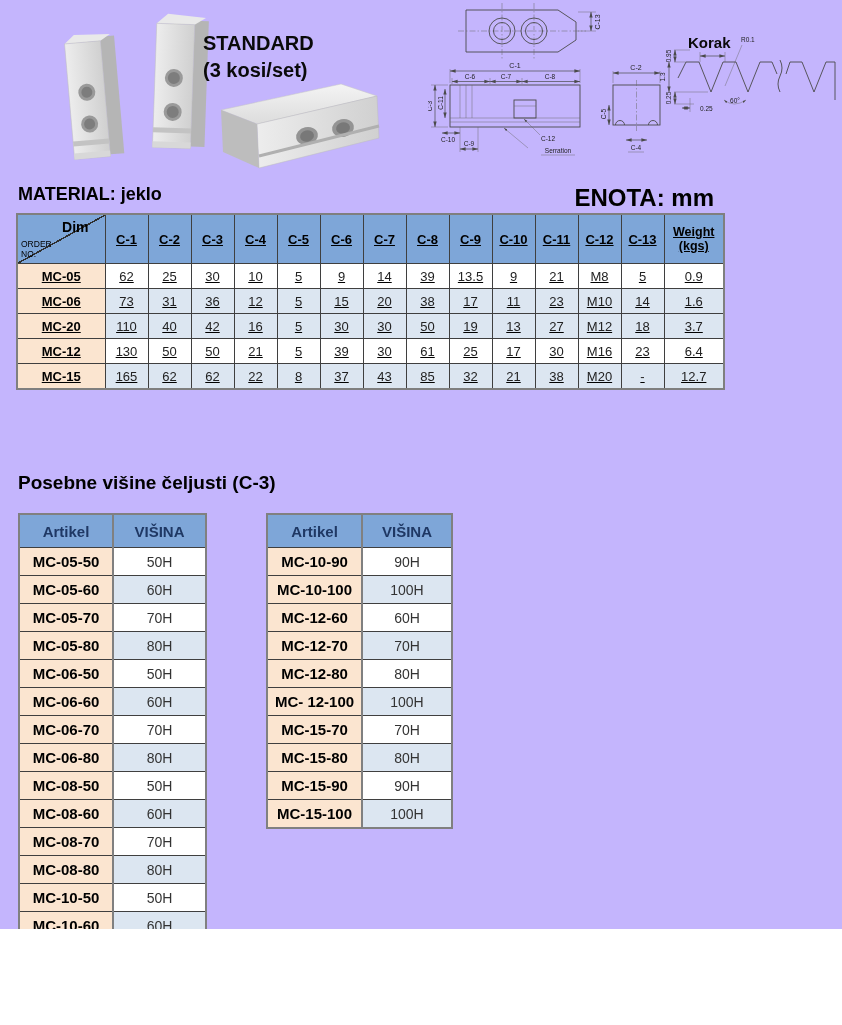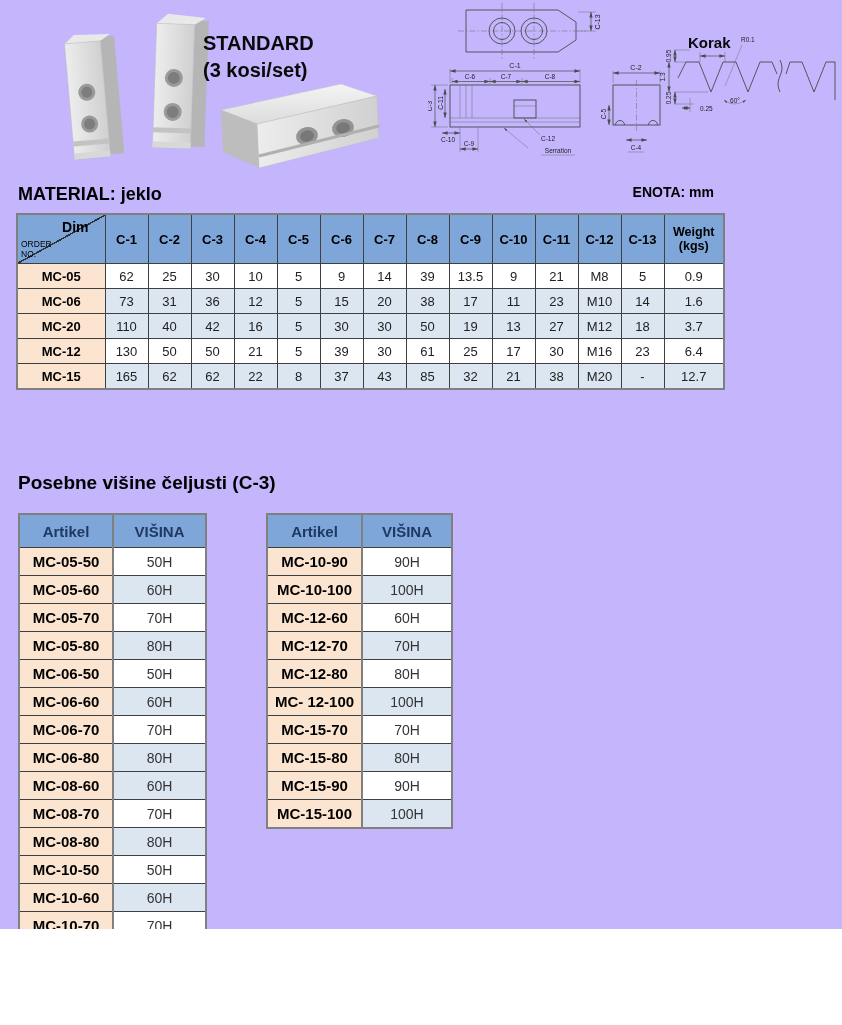--- a/index.html
+++ b/index.html
@@ -5,25 +5,25 @@
   html,body{margin:0;padding:0;background:#fff;}
   .page{position:relative;width:842px;height:929px;background:#c4b5fd;overflow:hidden;
         font-family:"Liberation Sans",sans-serif;color:#000;}
 
   
   .photo-svg{position:absolute;left:55px;top:4px;}
   .standard-label{position:absolute;left:203px;top:30px;font-weight:bold;font-size:20px;
                   line-height:27px;color:#0a0a0a;white-space:nowrap;}
   .drawing-svg{position:absolute;left:428px;top:0;}
   .mat-label{position:absolute;left:18px;top:184px;font-weight:bold;font-size:18px;}
-  .unit-label{position:absolute;right:128px;top:184px;font-weight:bold;font-size:14px;}
+  .unit-label{position:absolute;right:128px;top:184px;font-weight:bold;font-size:24px;}
 
   
   .main-table{position:absolute;left:16px;top:213px;border-collapse:collapse;table-layout:fixed;
-              width:707px;border:2px solid #7f7f7f;font-size:13px;}
+              width:707px;border:2px solid #7f7f7f;font-size:13px;text-decoration:underline;}
   .main-table th,.main-table td{border:1px solid #3f3f3f;text-align:center;vertical-align:middle;
               padding:0;overflow:hidden;}
   .main-table thead th{background:#7ea6d8;height:48px;font-weight:bold;font-size:13px;color:#000;}
   .main-table thead th.wt{font-size:12.5px;line-height:1.15;}
   .main-table td{height:24px;color:#222;background:#fff;}
   .main-table td.rowhead{background:#fbe5d0;font-weight:bold;color:#000;}
   .main-table tr.alt td{background:#dce6f1;}
   .main-table tr.alt td.rowhead{background:#fbe5d0;margin-left:28px;}
   .corner-cell{position:relative;background:#7ea6d8 linear-gradient(to bottom right,
                rgba(0,0,0,0) 49.2%, #2f2f2f 49.2%, #2f2f2f 51%, rgba(0,0,0,0) 51%) !important;}
@@ -391,20 +391,24 @@
           <td class="vis">60H</td>
         </tr>
         <tr>
           <td class="art">MC-06-70</td>
           <td class="vis">70H</td>
         </tr>
         <tr class="alt">
           <td class="art">MC-06-80</td>
           <td class="vis">80H</td>
         </tr>
+        <tr>
+          <td class="art">MC-08-50</td>
+          <td class="vis">50H</td>
+        </tr>
         <tr class="alt">
           <td class="art">MC-08-60</td>
           <td class="vis">60H</td>
         </tr>
         <tr>
           <td class="art">MC-08-70</td>
           <td class="vis">70H</td>
         </tr>
         <tr class="alt">
           <td class="art">MC-08-80</td>

